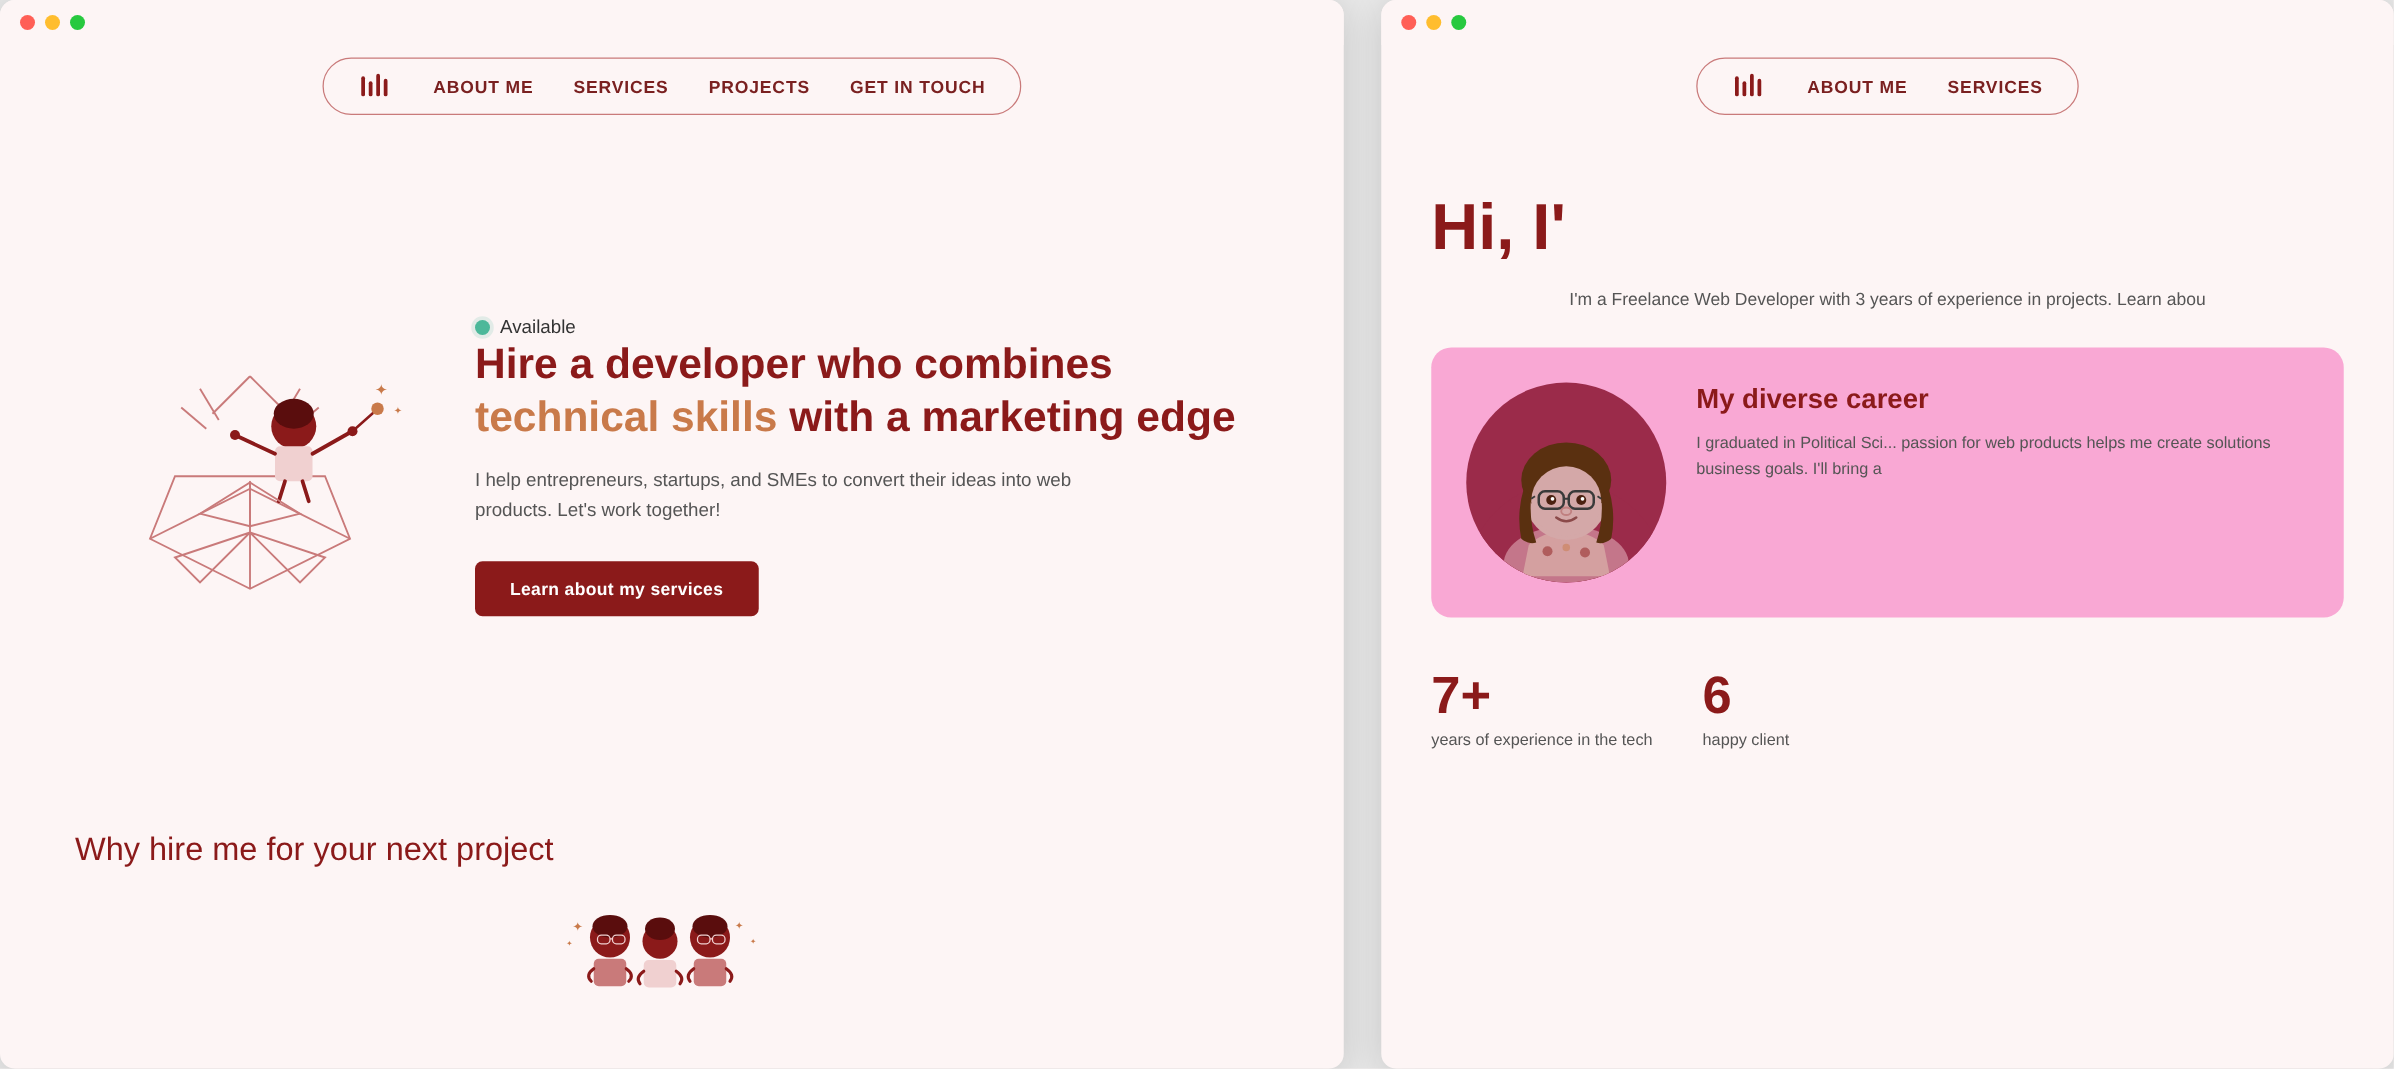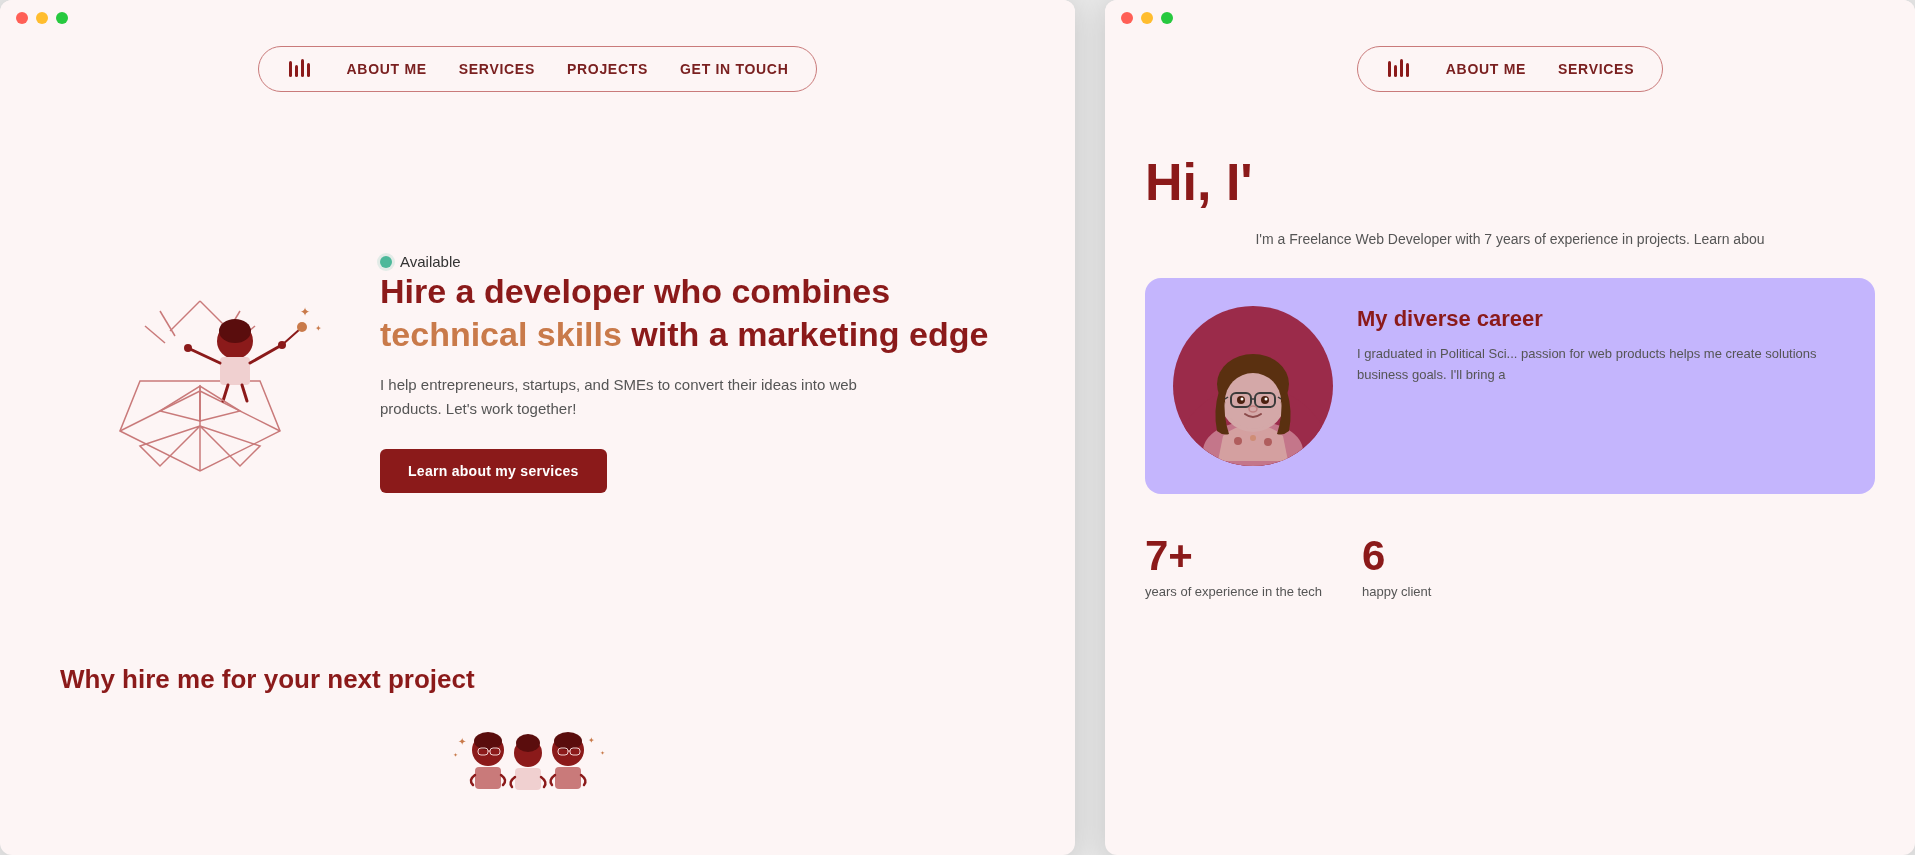--- a/index.html
+++ b/index.html
@@ -160,21 +160,21 @@
       letter-spacing: 0.02em;
     }
 
     
     .why-section {
       padding: 20px 80px 20px 60px;
     }
 
     .why-title {
       font-size: 26px;
-      font-weight: 700;
+      font-weight: 400;
       color: #8b1a1a;
       margin-bottom: 20px;
     }
 
     .why-illustration {
       display: flex;
       justify-content: center;
     }
 
     
@@ -194,21 +194,21 @@
 
     .intro-text {
       font-size: 14px;
       color: #555;
       text-align: center;
       line-height: 1.6;
       margin-bottom: 28px;
     }
 
     .about-card {
-      background: #c4b5fd;
+      background: #f9a8d4;
       border-radius: 16px;
       padding: 28px;
       display: flex;
       gap: 24px;
       align-items: flex-start;
       margin-bottom: 28px;
     }
 
     .avatar-circle {
       width: 160px;
@@ -426,21 +426,21 @@
       </div>
       <a class="nav-item">ABOUT ME</a>
       <a class="nav-item">SERVICES</a>
     </div>
   </nav>
 
   <div class="right-content">
 
     <h1 class="hi-title">Hi, I'</h1>
 
-    <p class="intro-text">I'm a Freelance Web Developer with 7 years of experience in projects. Learn abou</p>
+    <p class="intro-text">I'm a Freelance Web Developer with 3 years of experience in projects. Learn abou</p>
 
     <div class="about-card">
 
       <div class="avatar-circle">
 
         <svg width="160" height="160" viewBox="0 0 160 160" fill="none" xmlns="http://www.w3.org/2000/svg">
           <circle cx="80" cy="160" r="80" fill="#9b2b4a"></circle>
 
           <ellipse cx="80" cy="145" rx="50" ry="30" fill="#c4768a"></ellipse>
 

